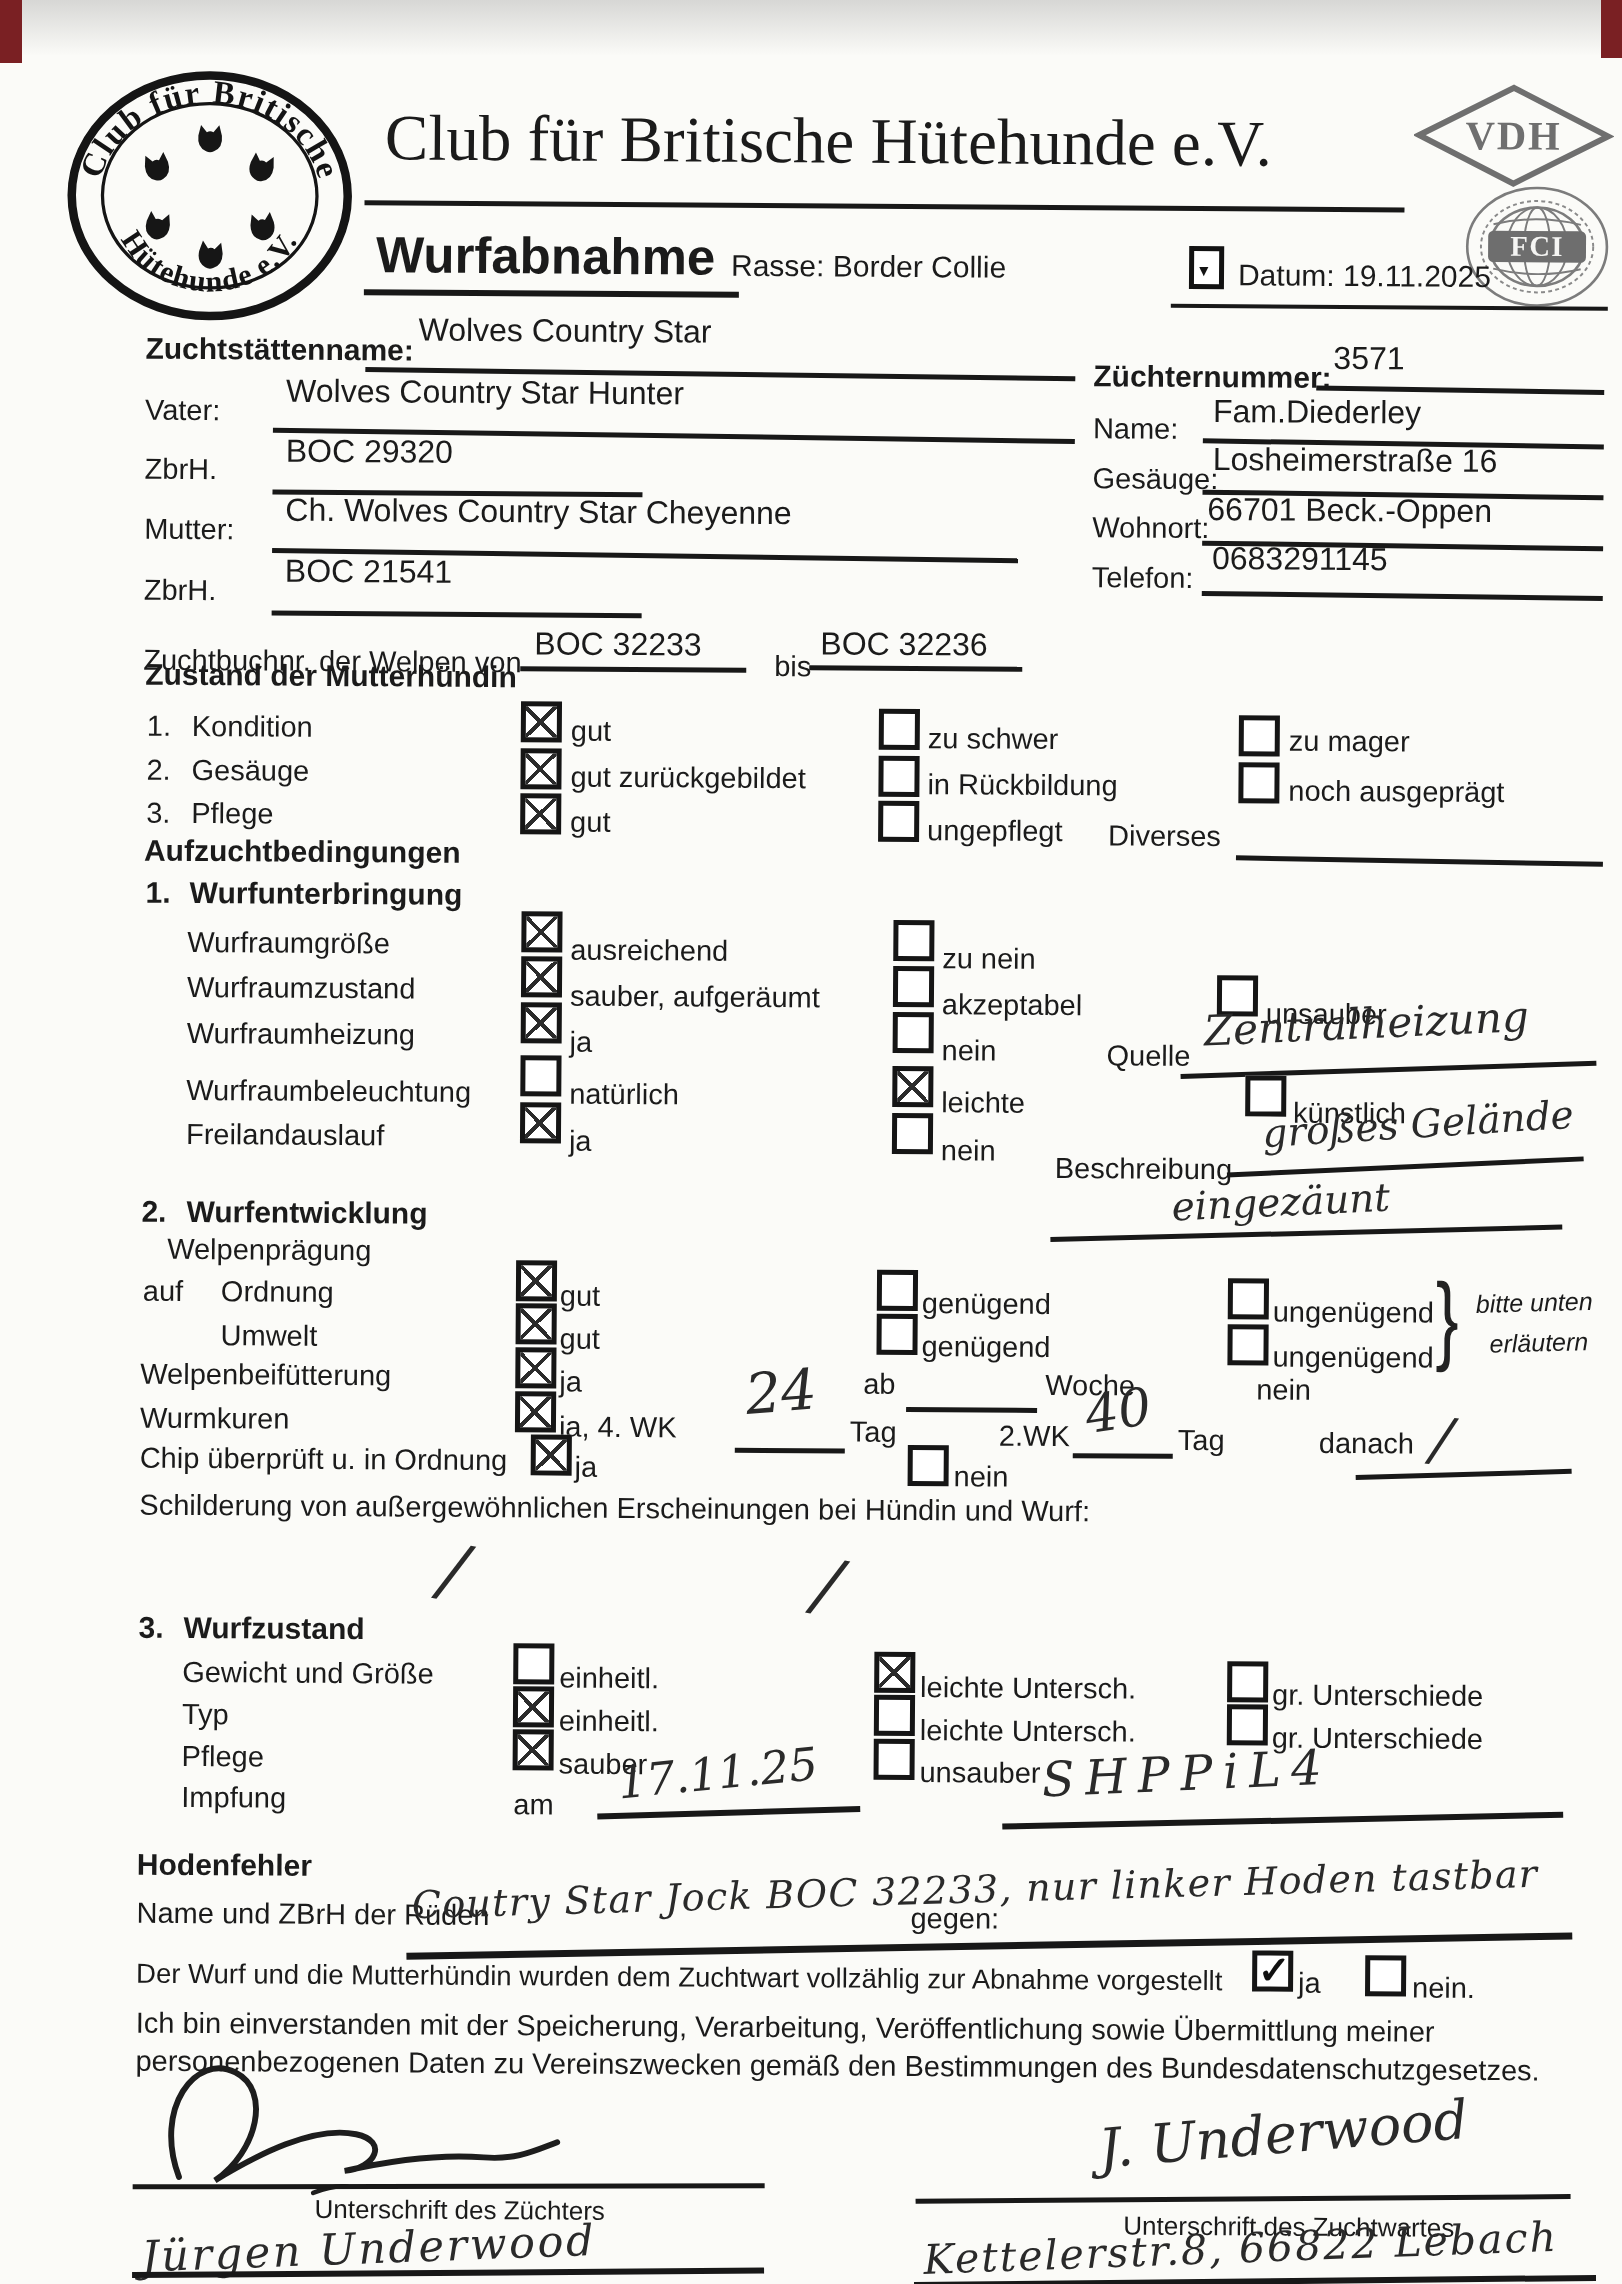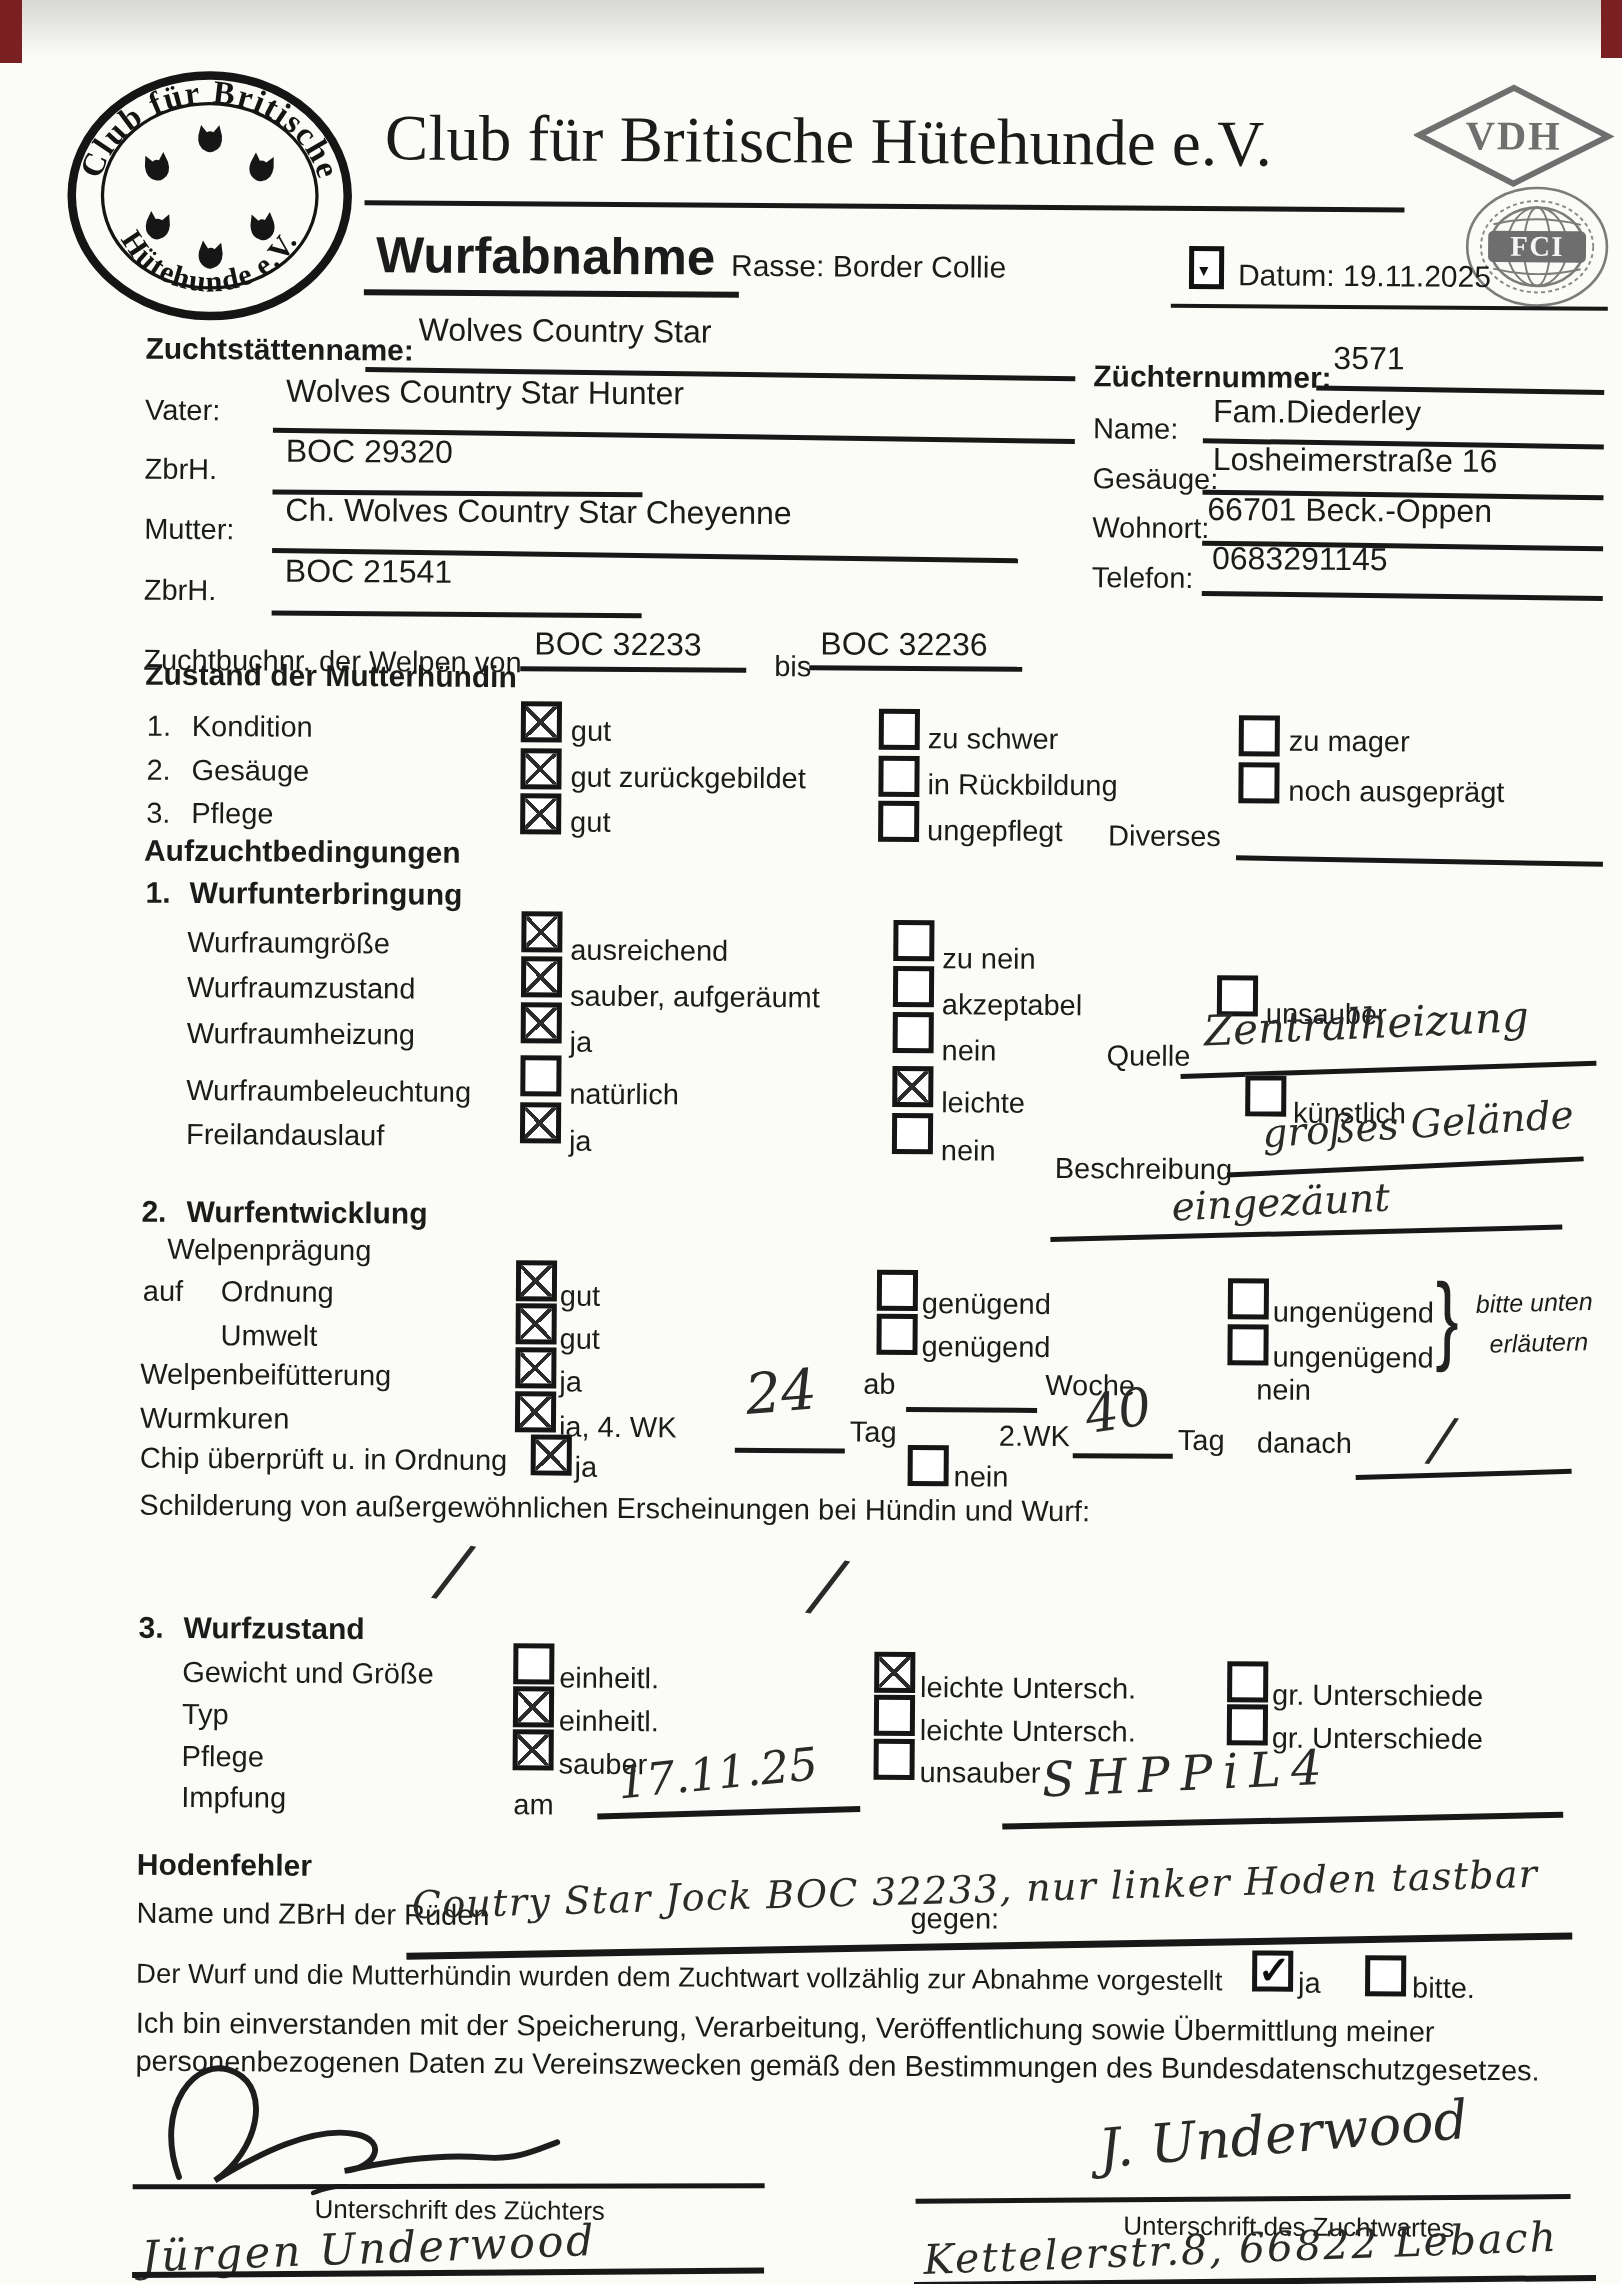--- a/index.html
+++ b/index.html
@@ -251,21 +251,21 @@
     <div class="abs t44" style="left:149px;top:1401px">Wurmkuren</div>
     <span class="cb checked" style="left:524px;top:1388px"></span>
     <div class="abs t44" style="left:568px;top:1407px">ja, 4. WK</div>
     <div class="abs hand" style="left:754px;top:1354px;font-size:56px;transform:rotate(-5deg)">24</div>
     <div class="line" style="left:744px;top:1443px;width:110px;height:5.2px"></div>
     <div class="abs t44" style="left:859px;top:1410px">Tag</div>
     <div class="abs t44" style="left:1008px;top:1413px">2.WK</div>
     <div class="abs hand" style="left:1094px;top:1373px;font-size:52px;transform:rotate(-9deg)">40</div>
     <div class="line" style="left:1082px;top:1446px;width:100px;height:5.2px"></div>
     <div class="abs t44" style="left:1187px;top:1416px">Tag</div>
-    <div class="abs t44" style="left:1266px;top:1418px">danach</div>
+    <div class="abs t44" style="left:1328px;top:1418px">danach</div>
     <div class="abs hand" style="left:1441px;top:1395px;font-size:59px;transform:rotate(6deg)">/</div>
     <div class="line" style="left:1365px;top:1462px;width:216px;transform:rotate(-2deg)"></div>
 
     <div class="abs t44" style="left:149px;top:1441px">Chip überprüft u. in Ordnung</div>
     <span class="cb checked" style="left:540px;top:1431px"></span>
     <div class="abs t44" style="left:584px;top:1447px">ja</div>
     <span class="cb" style="left:917px;top:1439px"></span>
     <div class="abs t44" style="left:963px;top:1454px">nein</div>
 
     <div class="abs t44" style="left:149px;top:1488px">Schilderung von außergewöhnlichen Erscheinungen bei Hündin und Wurf:</div>
@@ -307,21 +307,21 @@
 
     <div class="abs t46 b" style="left:149px;top:1847px">Hodenfehler</div>
     <div class="abs t44" style="left:149px;top:1896px">Name und ZBrH der Rüden</div>
     <div class="abs hand" style="left:424px;top:1861px;font-size:38px;letter-spacing:1.3px;transform:rotate(-2deg)">Coutry Star Jock BOC 32233, nur linker Hoden tastbar</div>
     <div class="line" style="left:419px;top:1936px;width:1166px;height:6.5px;transform:rotate(-1.4deg)"></div>
 
     <div class="abs t42" style="left:149px;top:1957px">Der Wurf und die Mutterhündin wurden dem Zuchtwart vollzählig zur Abnahme vorgestellt</div>
     <span class="cb tick checked" style="left:1265px;top:1942px"></span>
     <div class="abs t44" style="left:1311px;top:1958px">ja</div>
     <span class="cb" style="left:1378px;top:1946px"></span>
-    <div class="abs t44" style="left:1425px;top:1962px">bitte.</div>
+    <div class="abs t44" style="left:1425px;top:1962px">nein.</div>
 
     <div class="abs t44" style="left:149px;top:2006px">Ich bin einverstanden mit der Speicherung, Verarbeitung, Veröffentlichung sowie Übermittlung meiner</div>
     <div class="abs t44" style="left:149px;top:2044px">personenbezogenen Daten zu Vereinszwecken gemäß den Bestimmungen des Bundesdatenschutzgesetzes.</div>
 
     <svg class="abs" style="left:131px;top:2035px" width="642" height="164" viewBox="0 0 980 250">
       <path d="M 95,215 C 55,110 120,25 180,55 C 235,82 215,175 150,220 C 215,180 300,135 365,148 C 415,158 395,200 348,204 C 400,192 480,176 560,182 C 610,186 640,170 672,158" fill="none" stroke="#1d1d1d" stroke-width="9" stroke-linecap="round"></path>
       <path d="M 300,238 C 320,230 338,226 352,228" fill="none" stroke="#1d1d1d" stroke-width="7" stroke-linecap="round"></path>
     </svg>
     <div class="line" style="left:147px;top:2181px;width:632px;height:5.2px;transform:rotate(-.5deg)"></div>
     <div class="abs cap" style="left:329px;top:2192px">Unterschrift des Züchters</div>

